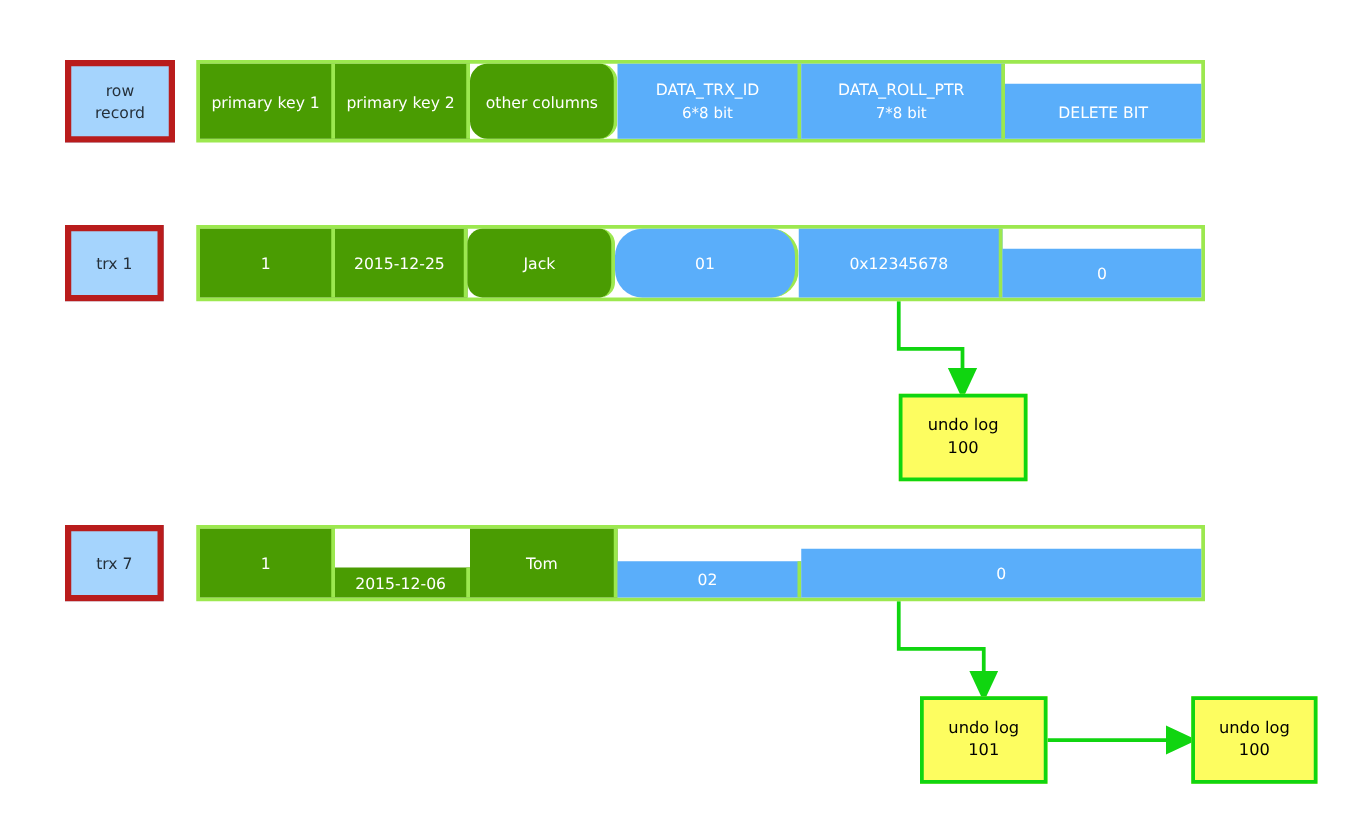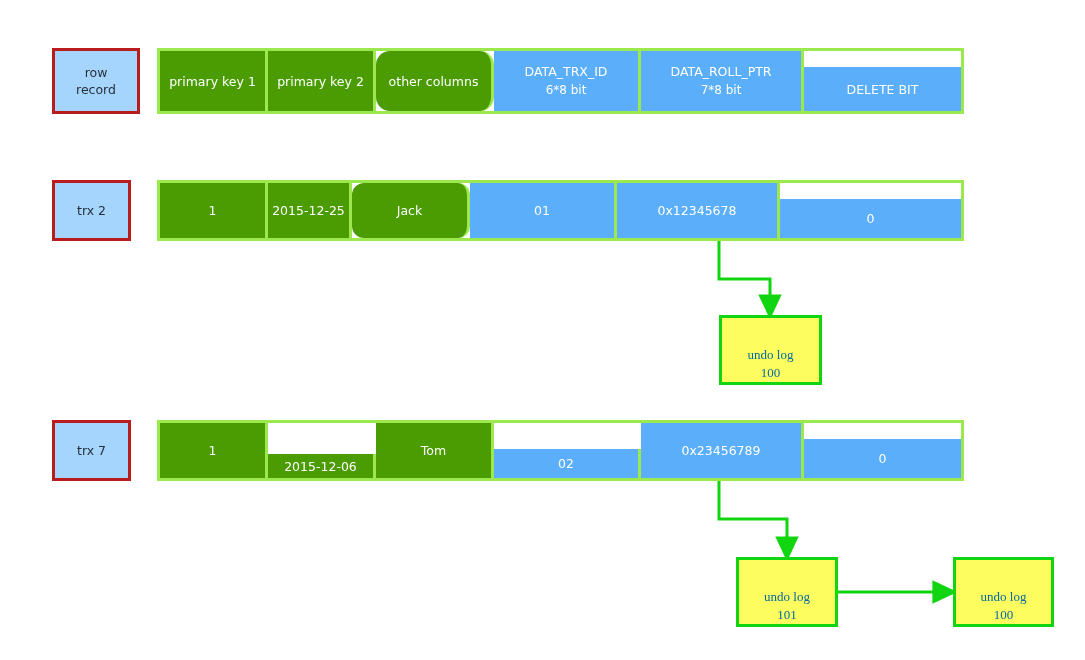--- a/index.html
+++ b/index.html
@@ -24,21 +24,21 @@
     top: 0;
     width: 1085px;
     height: 660px;
     pointer-events: none;
   }
 
   
   .chip {
     position: absolute;
     background: #a5d4fd;
-    border: 3px solid #b91c1c;
+    border: 5px solid #b91c1c;
     box-sizing: border-box;
     display: flex;
     align-items: center;
     justify-content: center;
     text-align: center;
     color: #25303a;
     font-size: 12.5px;
     line-height: 17px;
     white-space: pre-line;
   }
@@ -68,28 +68,27 @@
   .cell.blue  { background: #5aaefa; }
   .cell .sub { font-size: 12px; }
 
   
   .undo-box {
     position: absolute;
     box-sizing: border-box;
     background: #fdfd60;
     border: 3px solid #10d510;
     display: flex;
-    align-items: flex-end;
+    align-items: center;
     justify-content: center;
     text-align: center;
-    color: #0369a1;
+    color: #000000;
     font-size: 13px;
     line-height: 18px;
     white-space: pre-line;
-    font-family: Liberation Serif, serif;
   }
 </style>
 </head>
 <body>
 
 <div id="stage">
 
   <svg class="svg-layer" viewBox="0 0 1085 660">
     <defs>
       <marker id="arrowhead" markerWidth="9" markerHeight="9" refX="4.2" refY="4.5" orient="auto">
@@ -126,34 +125,34 @@
     <div class="cell blue" style="width:163px;">
       <span>DATA_ROLL_PTR</span>
       <span class="sub">7*8 bit</span>
     </div>
     <div class="cell blue" style="flex:1 1 auto;">
       <span>DELETE BIT</span>
     </div>
   </div>
 
   <div class="chip" style="left:52px; top:180px; width:79px; height:61px;">
-    <span>trx 2</span>
+    <span>trx 1</span>
   </div>
 
   <div class="record-row" style="left:157px; top:180px; width:807px; height:61px;">
     <div class="cell green" style="width:108px;">
       <span>1</span>
     </div>
-    <div class="cell green" style="width:84px;">
+    <div class="cell green" style="width:106px;">
       <span>2015-12-25</span>
     </div>
     <div class="cell green" style="width:118px;border-radius:12px;">
       <span>Jack</span>
     </div>
-    <div class="cell blue" style="width:147px;">
+    <div class="cell blue" style="width:147px;border-radius:22px;">
       <span>01</span>
     </div>
     <div class="cell blue" style="width:163px;">
       <span>0x12345678</span>
     </div>
     <div class="cell blue" style="flex:1 1 auto;">
       <span>0</span>
     </div>
   </div>
 
@@ -172,23 +171,20 @@
     </div>
     <div class="cell green" style="width:108px;margin-top:31px;">
       <span>2015-12-06</span>
     </div>
     <div class="cell green" style="width:118px;">
       <span>Tom</span>
     </div>
     <div class="cell blue" style="width:147px;margin-top:26px;">
       <span>02</span>
     </div>
-    <div class="cell blue" style="width:163px;">
-      <span>0x23456789</span>
-    </div>
     <div class="cell blue" style="flex:1 1 auto;">
       <span>0</span>
     </div>
   </div>
 
   <div class="undo-box" style="left:736px; top:557px; width:102px; height:70px;">
     <span>undo log
 101</span>
   </div>
 

